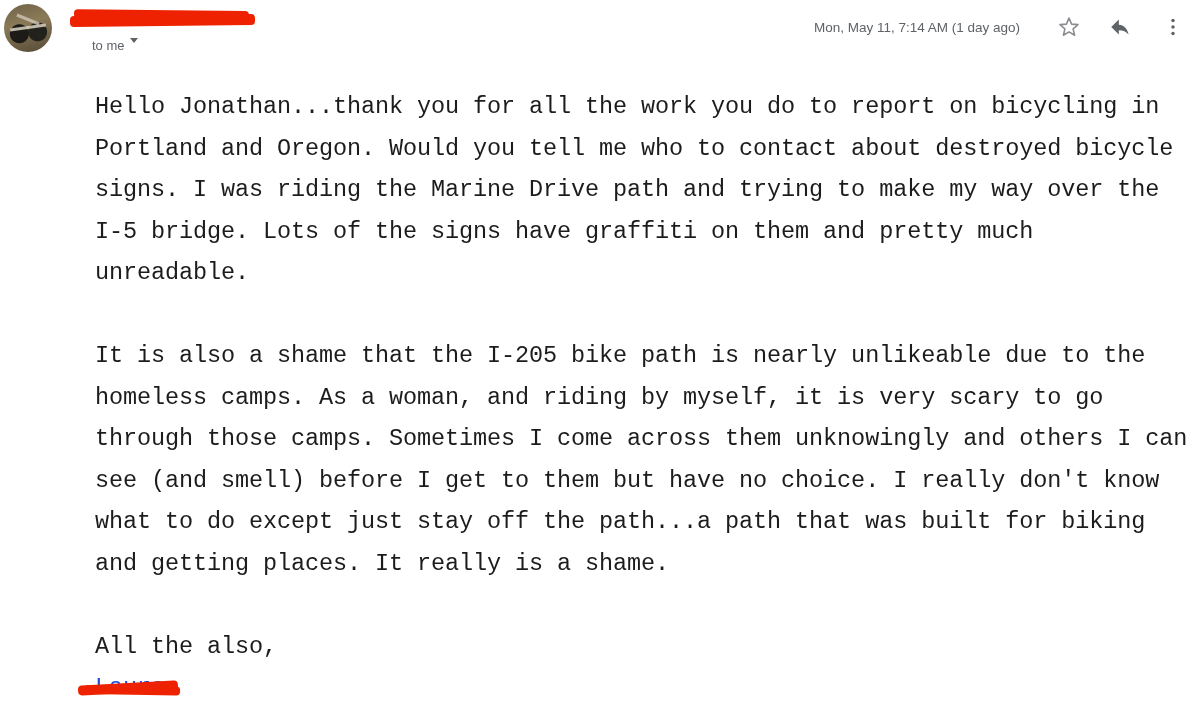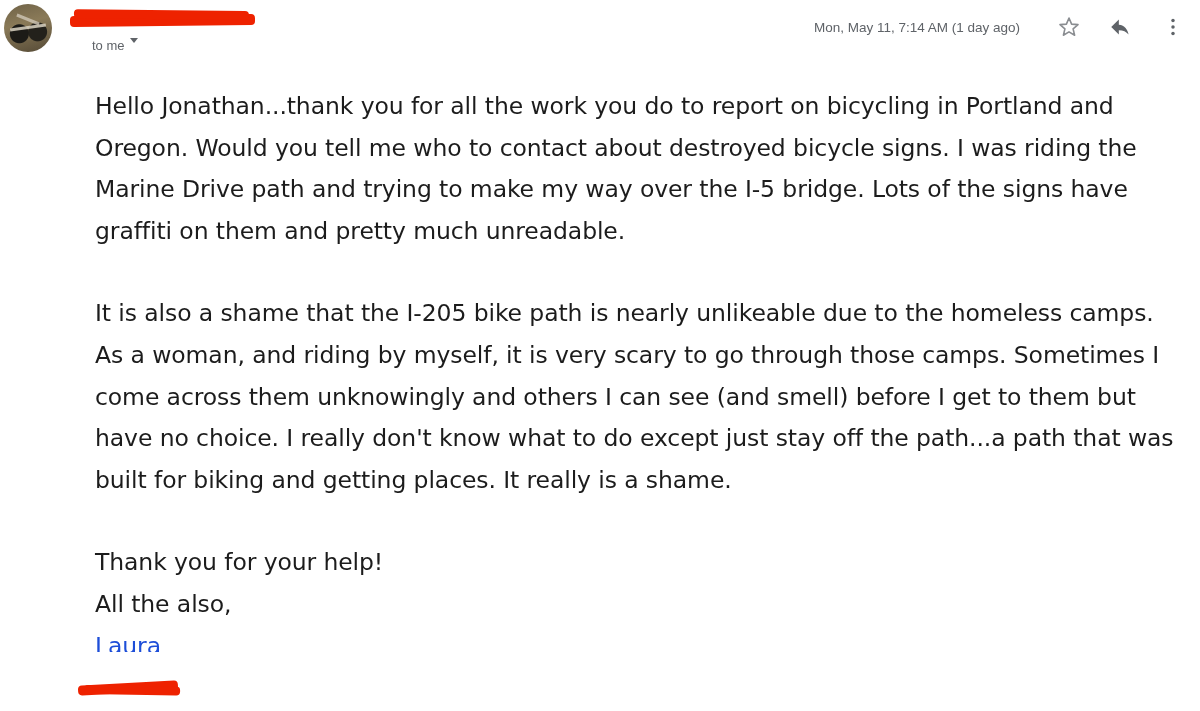--- a/index.html
+++ b/index.html
@@ -167,20 +167,21 @@
     right: 12px;
     top: 86px;
     font-family: "DejaVu Sans", sans-serif;
     font-size: 23.5px;
     line-height: 41.6px;
     color: #1c1c1c;
     letter-spacing: -0.1px;
   }
   .email-body p {
     margin: 0 0 41px 0;
+    font-family: Liberation Mono, monospace;
   }
   .email-body p.last {
     margin-bottom: 0;
   }
   .sig-line { display: block; }
   .sig-name {
     display: block;
     height: 26px;
     overflow: hidden;
     color: #1d4ed8;
@@ -228,19 +229,18 @@
         <circle cx="12" cy="19" r="1.9"></circle>
       </svg>
     </span>
   </div>
 </div>
 
 <div class="email-body">
   <p>Hello Jonathan...thank you for all the work you do to report on bicycling in Portland and Oregon. Would you tell me who to contact about destroyed bicycle signs. I was riding the Marine Drive path and trying to make my way over the I-5 bridge. Lots of the signs have graffiti on them and pretty much unreadable.</p>
   <p>It is also a shame that the I-205 bike path is nearly unlikeable due to the homeless camps. As a woman, and riding by myself, it is very scary to go through those camps. Sometimes I come across them unknowingly and others I can see (and smell) before I get to them but have no choice. I really don't know what to do except just stay off the path...a path that was built for biking and getting places. It really is a shame.</p>
   <p class="last">
-    <span class="sig-line">Thank you for your help!</span>
     <span class="sig-line">All the also,</span>
     <span class="sig-name">Laura</span>
   </p>
 </div>
 
 <div class="redaction signature"></div>
 
 </body></html>

